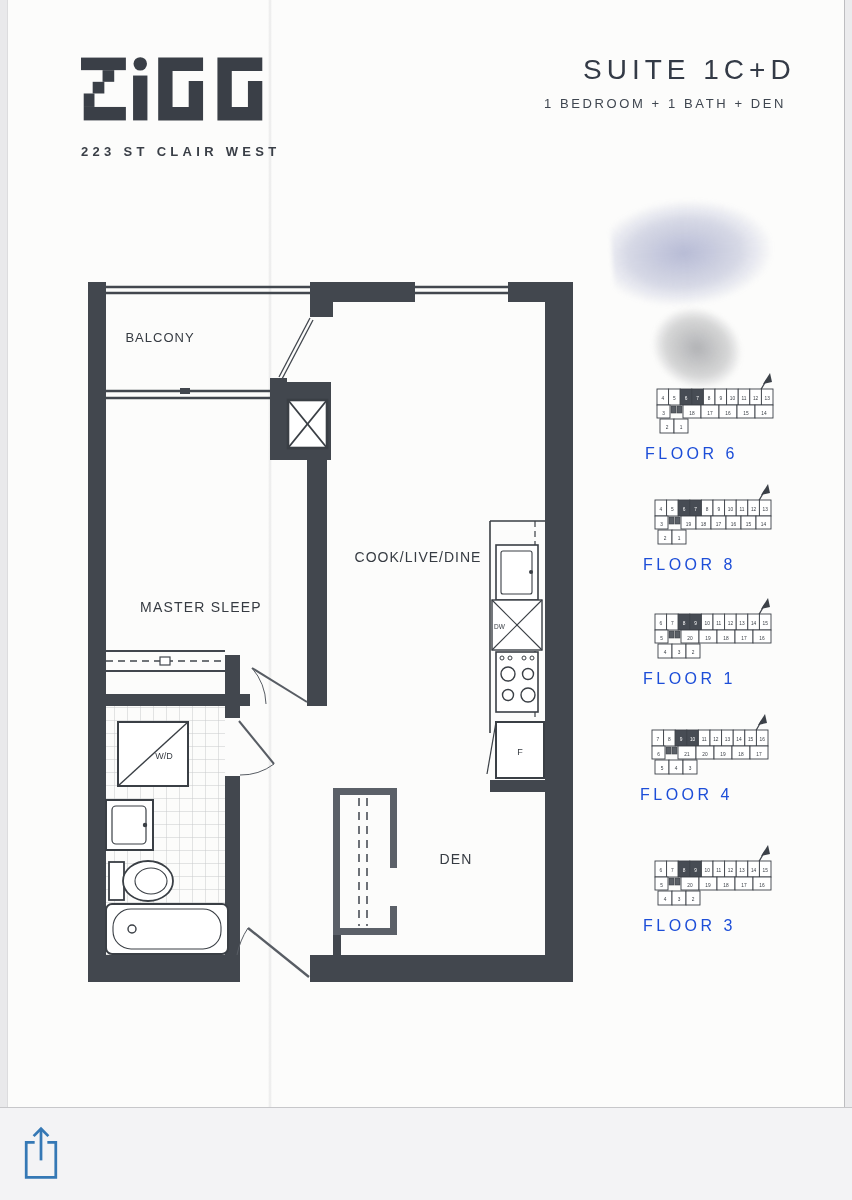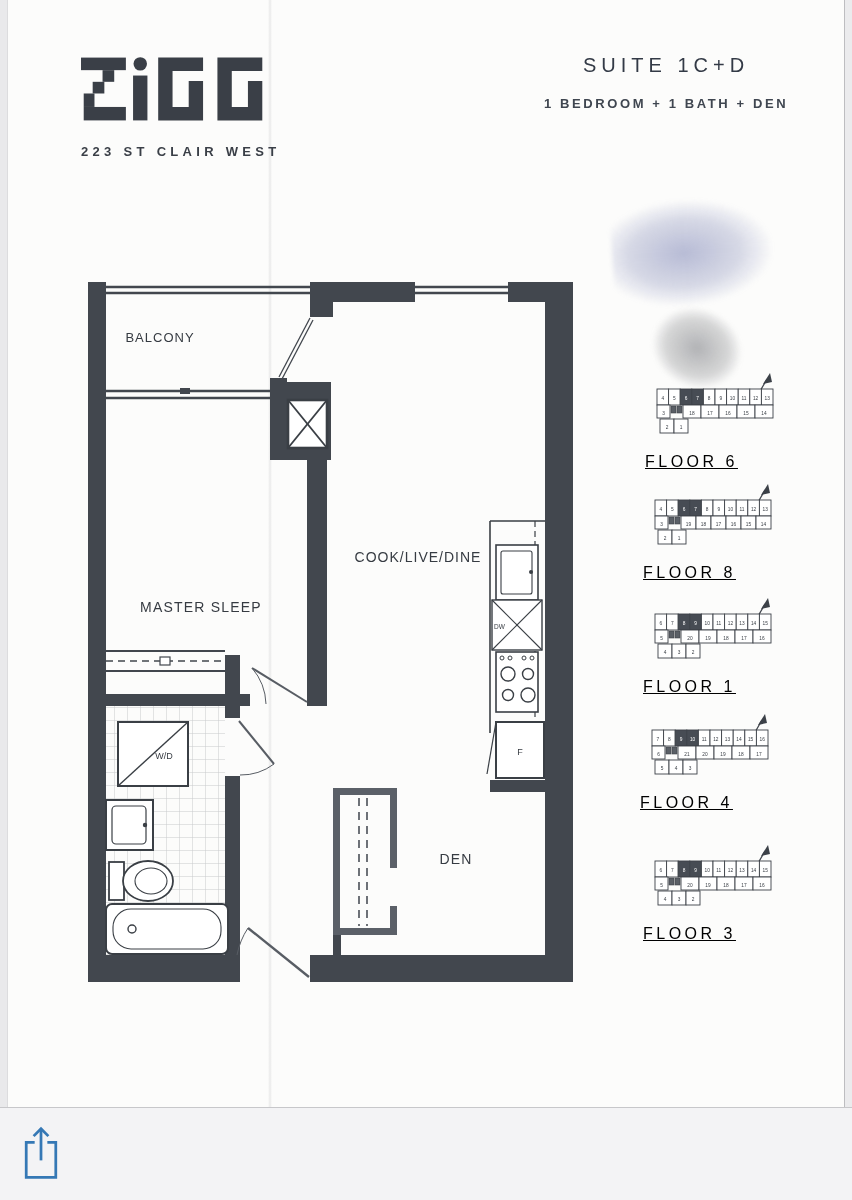--- a/index.html
+++ b/index.html
@@ -8,37 +8,37 @@
         font-family:"Liberation Sans", sans-serif;color:#3a3f47;}
   
   .edge-left{position:absolute;left:0;top:0;width:7px;height:1107px;background:#e9e9eb;border-right:1px solid #dcdcde;}
   .edge-right{position:absolute;left:844px;top:0;width:8px;height:1107px;background:#ebebed;border-left:1px solid #bdbdc0;}
   .fold{position:absolute;left:268px;top:0;width:4px;height:1107px;
         background:linear-gradient(to right, rgba(0,0,0,0), rgba(70,70,80,0.10), rgba(0,0,0,0));}
   
   .logo-svg{position:absolute;left:80px;top:54px;width:186px;height:70px;}
   .logo-addr{position:absolute;left:81px;top:144px;font-size:13px;letter-spacing:4.3px;font-weight:bold;color:#3a3f47;white-space:nowrap;}
   .schedule{position:absolute;left:371px;top:57px;font-size:25px;letter-spacing:1px;font-weight:500;color:#3c434f;white-space:nowrap;}
-  .suite-title{position:absolute;left:583px;top:54px;font-size:20px;letter-spacing:5px;font-weight:500;color:#333a46;white-space:nowrap;}
-  .suite-sub{position:absolute;left:544px;top:96px;font-size:13px;letter-spacing:2.6px;font-weight:700;color:#3f4650;white-space:nowrap;}
+  .suite-title{position:absolute;left:583px;top:54px;font-size:28px;letter-spacing:5px;font-weight:500;color:#333a46;white-space:nowrap;}
+  .suite-sub{position:absolute;left:544px;top:96px;font-size:13px;letter-spacing:2.6px;font-weight:400;color:#3f4650;white-space:nowrap;}
   .sr{position:absolute;width:1px;height:1px;overflow:hidden;clip:rect(0 0 0 0);}
   
   .plan-svg{position:absolute;left:88px;top:278px;width:490px;height:706px;}
   .plan-svg text{font-family:"Liberation Sans", sans-serif;fill:#363b42;}
   
   .smudge{position:absolute;pointer-events:none;}
   .smudge-blue{left:612px;top:200px;width:160px;height:105px;filter:blur(2px);transform:rotate(-4deg);
     background:radial-gradient(ellipse at 45% 50%, rgba(116,124,175,0.50) 0%, rgba(116,124,175,0.28) 45%, rgba(116,124,175,0) 72%);}
   .smudge-gray{left:638px;top:297px;width:118px;height:102px;filter:blur(2px);transform:rotate(24deg);border-radius:28%;
     background:radial-gradient(closest-side, rgba(105,107,112,0.50), rgba(105,107,112,0.26) 55%, rgba(105,107,112,0) 78%);}
   
   .keyplan{position:absolute;width:134px;}
   .kp-svg{width:132px;height:64px;display:block;}
   .kp-svg text{font-family:"Liberation Sans", sans-serif;}
-  .kp-label{margin-top:18px;font-size:16px;letter-spacing:3.5px;font-weight:500;color:#000000;white-space:nowrap;text-decoration:underline;}
+  .kp-label{margin-top:10px;font-size:16px;letter-spacing:3.5px;font-weight:500;color:#1d4ed8;white-space:nowrap;}
   #kp0{left:645px;top:371px;}
   #kp1{left:643px;top:482px;}
   #kp2{left:643px;top:596px;}
   #kp3{left:640px;top:712px;}
   #kp4{left:643px;top:843px;}
   
   .toolbar{position:absolute;left:0;top:1107px;width:852px;height:93px;background:#f3f3f5;border-top:1px solid #c7c7ca;}
   .share-btn{position:absolute;left:20px;top:12px;width:48px;height:66px;background:none;border:none;padding:2px;cursor:pointer;}
   .share-btn svg{display:block;width:38px;height:58px;}
 </style>

